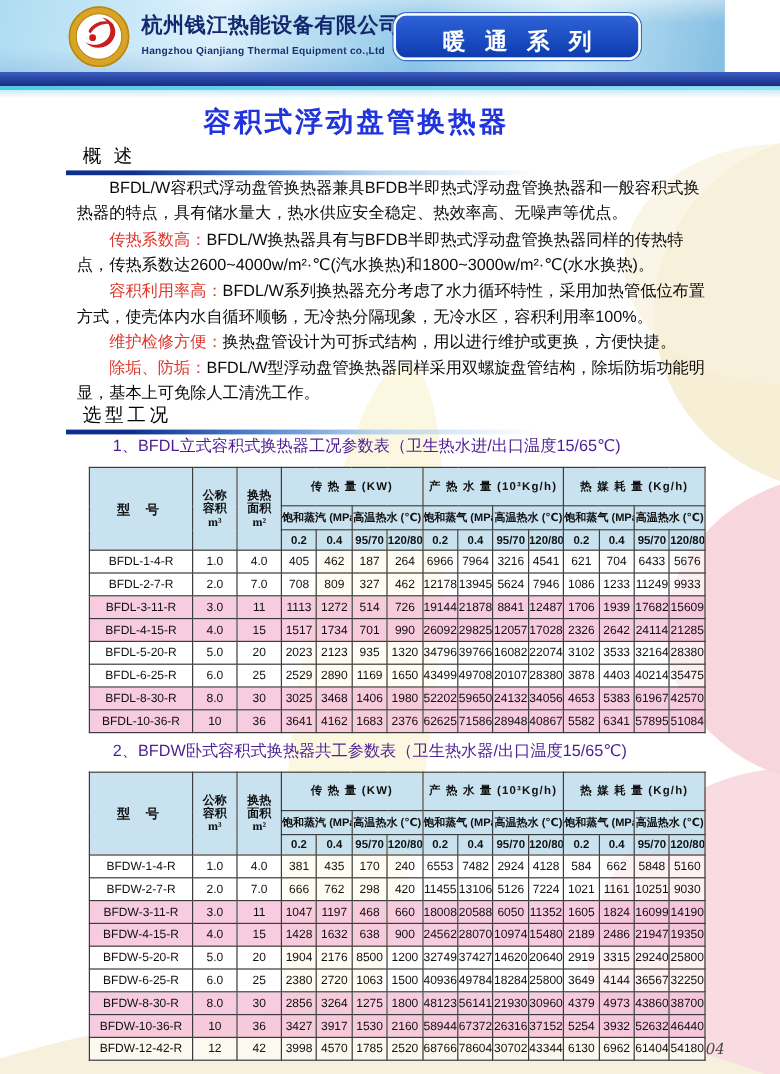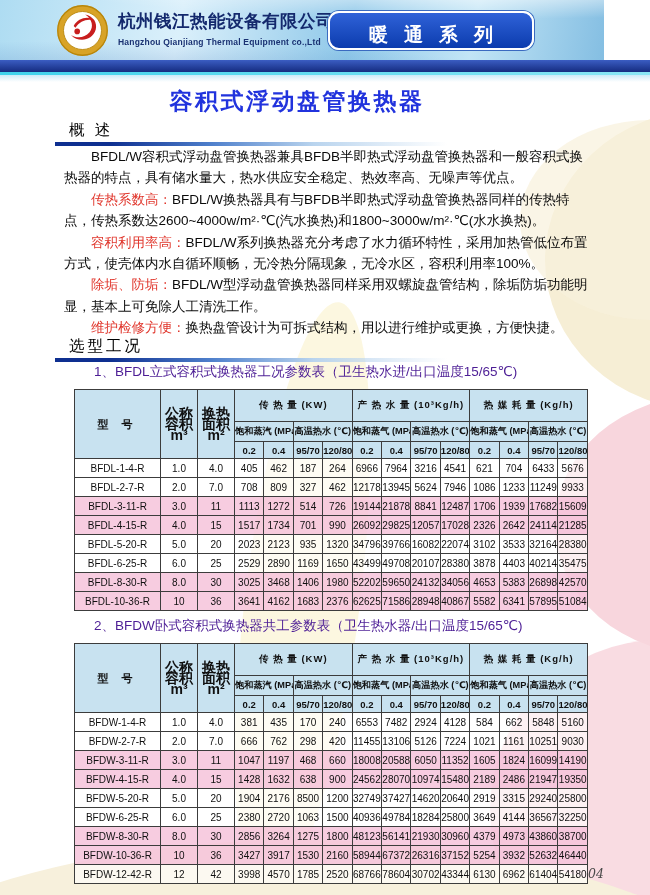--- a/index.html
+++ b/index.html
@@ -70,21 +70,21 @@
   table.spec { border-collapse:collapse; table-layout:fixed; width:514px; }
   table.spec th, table.spec td {
     border:1px solid #3c3c3c; text-align:center; vertical-align:middle; padding:0;
     overflow:hidden; white-space:nowrap;
   }
   table.spec thead th { background:rgba(197,224,239,.95); font-weight:bold; color:#101010; }
   th.group-title { height:32px; font-size:9.5px; letter-spacing:1px; }
   th.sub-label   { height:20px; font-size:9.2px; }
   th.val-head    { height:17px; font-size:9.5px; font-weight:bold; }
   th.model-h     { font-size:11px; letter-spacing:5px; }
-  th.stack       { font-size:14px; line-height:11px; }
+  th.stack       { font-size:10px; line-height:11px;font-family:Liberation Serif, serif; }
   table.spec tbody td { height:19px; font-size:10px; color:#101010; background:rgba(255,255,255,.6); }
   table.spec tbody tr.pink td { background:rgba(246,195,219,.85); }
   table.spec tbody td.model { font-size:10px; }
   
   .pageno { position:absolute; right:46px; bottom:14px; z-index:2;
             font-family:"DejaVu Serif",serif; font-style:italic; font-size:12.5px; color:#4a4a4a; }
 </style>
 </head>
 <body>
 
@@ -124,22 +124,22 @@
 
   <div class="sec sec-1">
     <span class="sec-title">概 述</span>
     <div class="sec-bar"></div>
   </div>
 
   <div class="overview">
     <p>BFDL/W容积式浮动盘管换热器兼具BFDB半即热式浮动盘管换热器和一般容积式换热器的特点，具有储水量大，热水供应安全稳定、热效率高、无噪声等优点。</p>
     <p><span class="red">传热系数高：</span><span>BFDL/W换热器具有与BFDB半即热式浮动盘管换热器同样的传热特点，传热系数达2600~4000w/m²·℃(汽水换热)和1800~3000w/m²·℃(水水换热)。</span></p>
     <p><span class="red">容积利用率高：</span><span>BFDL/W系列换热器充分考虑了水力循环特性，采用加热管低位布置方式，使壳体内水自循环顺畅，无冷热分隔现象，无冷水区，容积利用率100%。</span></p>
+    <p><span class="red">维护检修方便：</span><span>换热盘管设计为可拆式结构，用以进行维护或更换，方便快捷。</span></p>
     <p><span class="red">除垢、防垢：</span><span>BFDL/W型浮动盘管换热器同样采用双螺旋盘管结构，除垢防垢功能明显，基本上可免除人工清洗工作。</span></p>
-    <p><span class="red">维护检修方便：</span><span>换热盘管设计为可拆式结构，用以进行维护或更换，方便快捷。</span></p>
   </div>
 
   <div class="sec sec-2">
     <span class="sec-title">选型工况</span>
     <div class="sec-bar"></div>
   </div>
 
   <div class="tcaption tcap-1">1、BFDL立式容积式换热器工况参数表（卫生热水进/出口温度15/65℃)</div>
   <div class="twrap-1">
     <table class="spec">
@@ -302,21 +302,21 @@
             <td>3025</td>
             <td>3468</td>
             <td>1406</td>
             <td>1980</td>
             <td>52202</td>
             <td>59650</td>
             <td>24132</td>
             <td>34056</td>
             <td>4653</td>
             <td>5383</td>
-            <td>26898</td>
+            <td>61967</td>
             <td>42570</td>
           </tr>
           <tr class="pink">
             <td class="model">BFDL-10-36-R</td>
             <td>10</td>
             <td>36</td>
             <td>3641</td>
             <td>4162</td>
             <td>1683</td>
             <td>2376</td>

